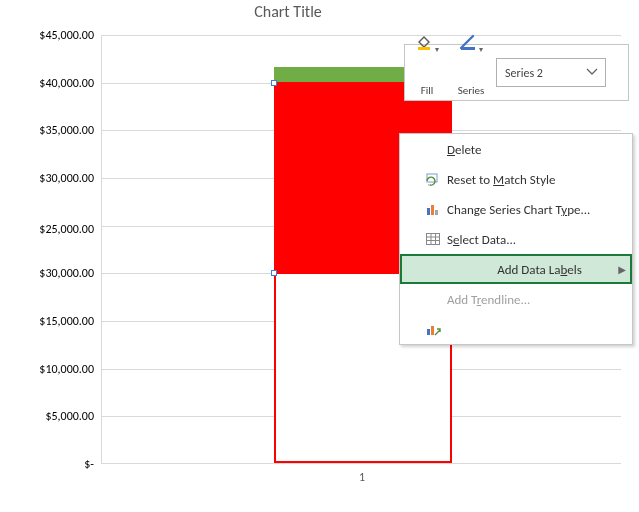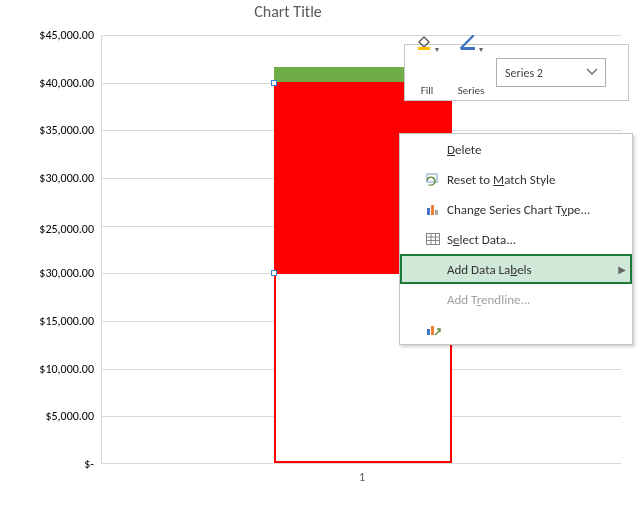--- a/index.html
+++ b/index.html
@@ -126,20 +126,21 @@
     width: 22px;
     display: flex;
     justify-content: center;
   }
   .ctx-item .lbl { flex:1; padding-left:3px; }
   .ctx-item.disabled { color: #a0a0a0; }
   .ctx-item.highlight {
     background: #cfe8d7;
     outline: 2px solid #1a7a3a;
     outline-offset: -2px;
+    text-align: center;
   }
   .ctx-item .arrow {
     position:absolute; right:6px; top:50%; transform:translateY(-50%);
     font-size:10px; color:#666;
   }
   .mnemonic { text-decoration: underline; }
 </style>
 </head>
 <body>
 

